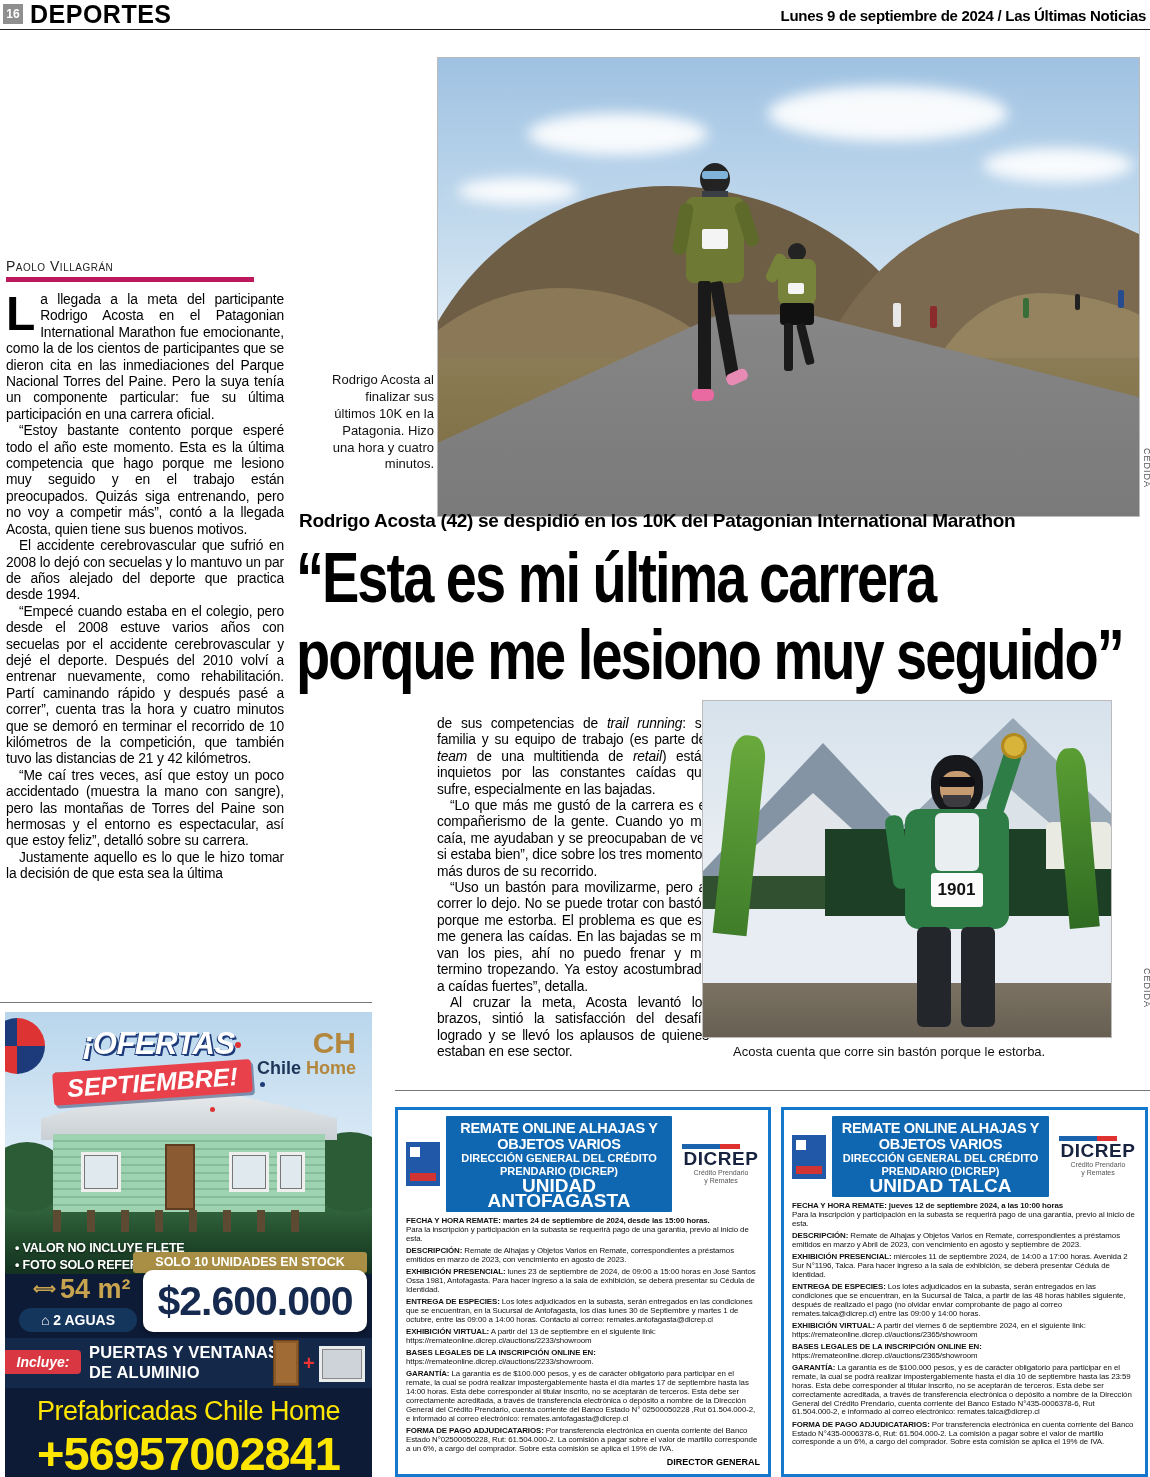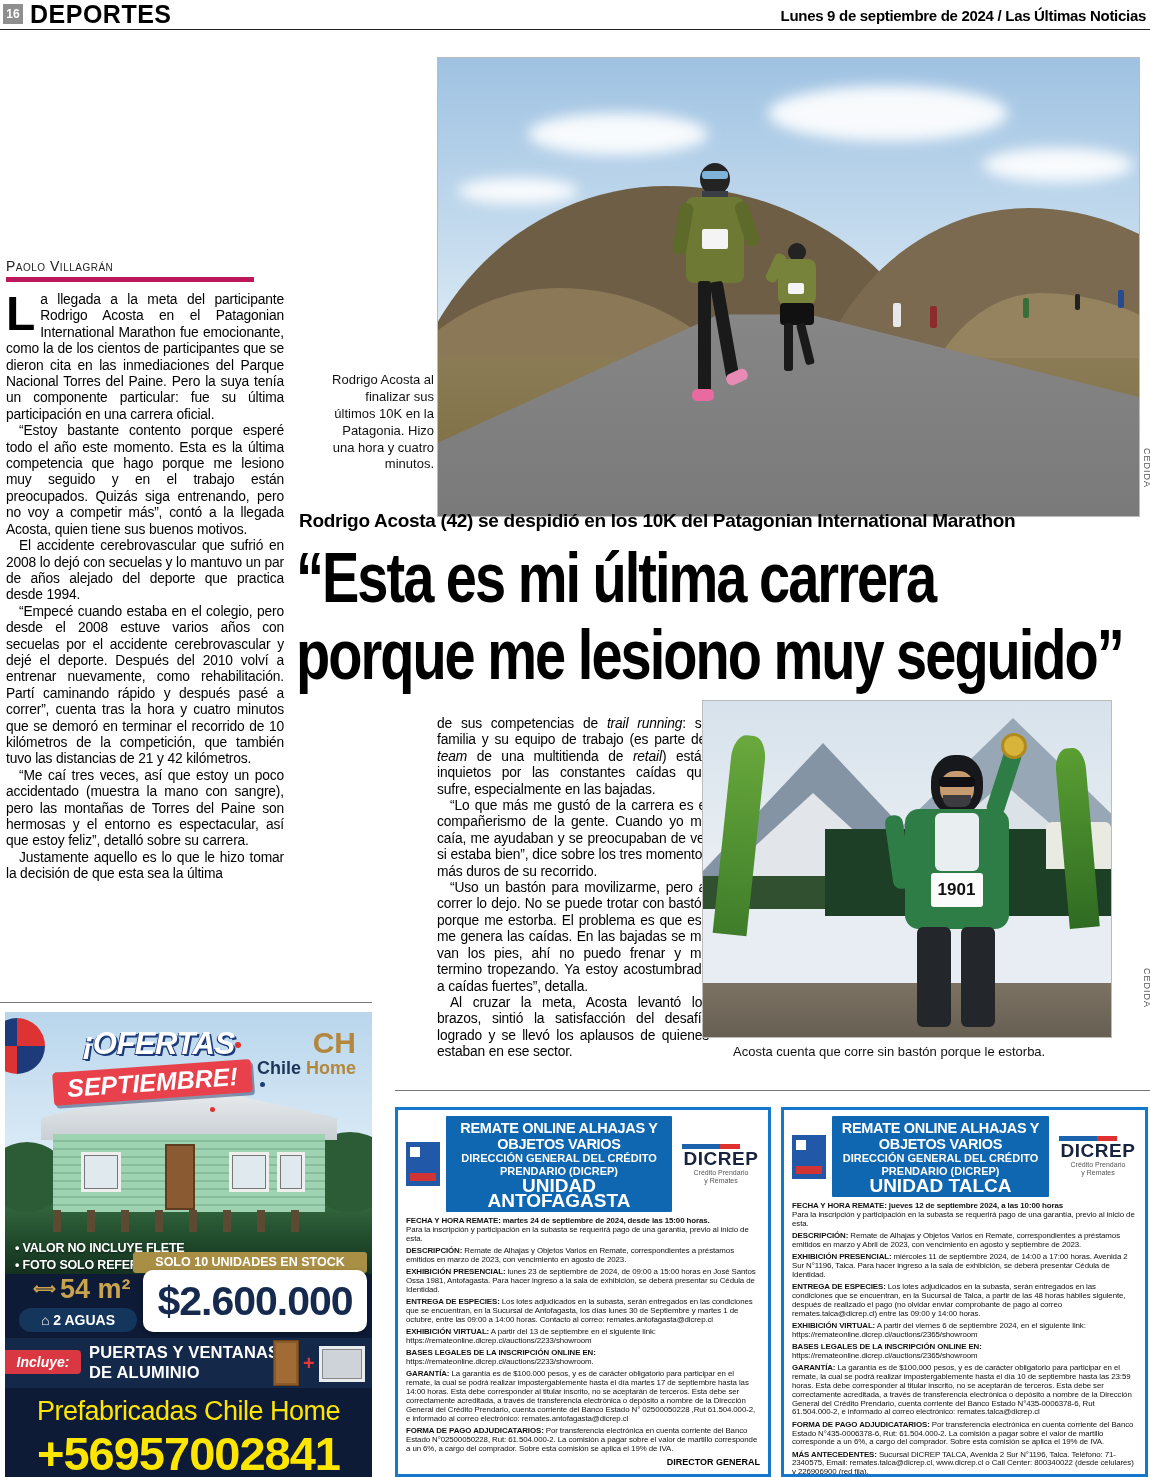--- a/index.html
+++ b/index.html
@@ -361,18 +361,17 @@
     </div>
     <div class="nbody" data-interactable="false">
         <p data-interactable="false"><b>FECHA Y HORA REMATE: jueves 12 de septiembre 2024, a las 10:00 horas</b><br>Para la inscripción y participación en la subasta se requerirá pago de una garantía, previo al inicio de esta.</p>
         <p data-interactable="false"><b>DESCRIPCIÓN:</b> Remate de Alhajas y Objetos Varios en Remate, correspondientes a préstamos emitidos en marzo y Abril de 2023, con vencimiento en agosto y septiembre de 2023.</p>
         <p data-interactable="false"><b>EXHIBICIÓN PRESENCIAL:</b> miércoles 11 de septiembre 2024, de 14:00 a 17:00 horas. Avenida 2 Sur N°1196, Talca. Para hacer ingreso a la sala de exhibición, se deberá presentar Cédula de Identidad.</p>
         <p data-interactable="false"><b>ENTREGA DE ESPECIES:</b> Los lotes adjudicados en la subasta, serán entregados en las condiciones que se encuentran, en la Sucursal de Talca, a partir de las 48 horas hábiles siguiente, después de realizado el pago (no olvidar enviar comprobante de pago al correo remates.talca@dicrep.cl) entre las 09:00 y 14:00 horas.</p>
         <p data-interactable="false"><b>EXHIBICIÓN VIRTUAL:</b> A partir del viernes 6 de septiembre 2024, en el siguiente link: https://remateonline.dicrep.cl/auctions/2365/showroom</p>
         <p data-interactable="false"><b>BASES LEGALES DE LA INSCRIPCIÓN ONLINE EN:</b> https://remateonline.dicrep.cl/auctions/2365/showroom</p>
         <p data-interactable="false"><b>GARANTÍA:</b> La garantía es de $100.000 pesos, y es de carácter obligatorio para participar en el remate, la cual se podrá realizar impostergablemente hasta el día 10 de septiembre hasta las 23:59 horas. Esta debe corresponder al titular inscrito, no se aceptarán de terceros. Esta debe ser correctamente acreditada, a través de transferencia electrónica o depósito a nombre de la Dirección General del Crédito Prendario, cuenta corriente del Banco Estado N°435-0006378-6, Rut 61.504.000-2, e informado al correo electrónico: remates.talca@dicrep.cl</p>
         <p data-interactable="false"><b>FORMA DE PAGO ADJUDICATARIOS:</b> Por transferencia electrónica en cuenta corriente del Banco Estado N°435-0006378-6, Rut: 61.504.000-2. La comisión a pagar sobre el valor de martillo corresponde a un 6%, a cargo del comprador. Sobre esta comisión se aplica el 19% de IVA.</p>
-        <p data-interactable="false"><b>MÁS ANTECEDENTES:</b> Sucursal DICREP TALCA, Avenida 2 Sur N°1196, Talca. Teléfono: 71-2340575, Email: remates.talca@dicrep.cl, www.dicrep.cl o Call Center: 800340022 (desde celulares) y 226906900 (red fija).</p>
       </div>
 
   </div>
 
 </div>
 
 </body></html>

